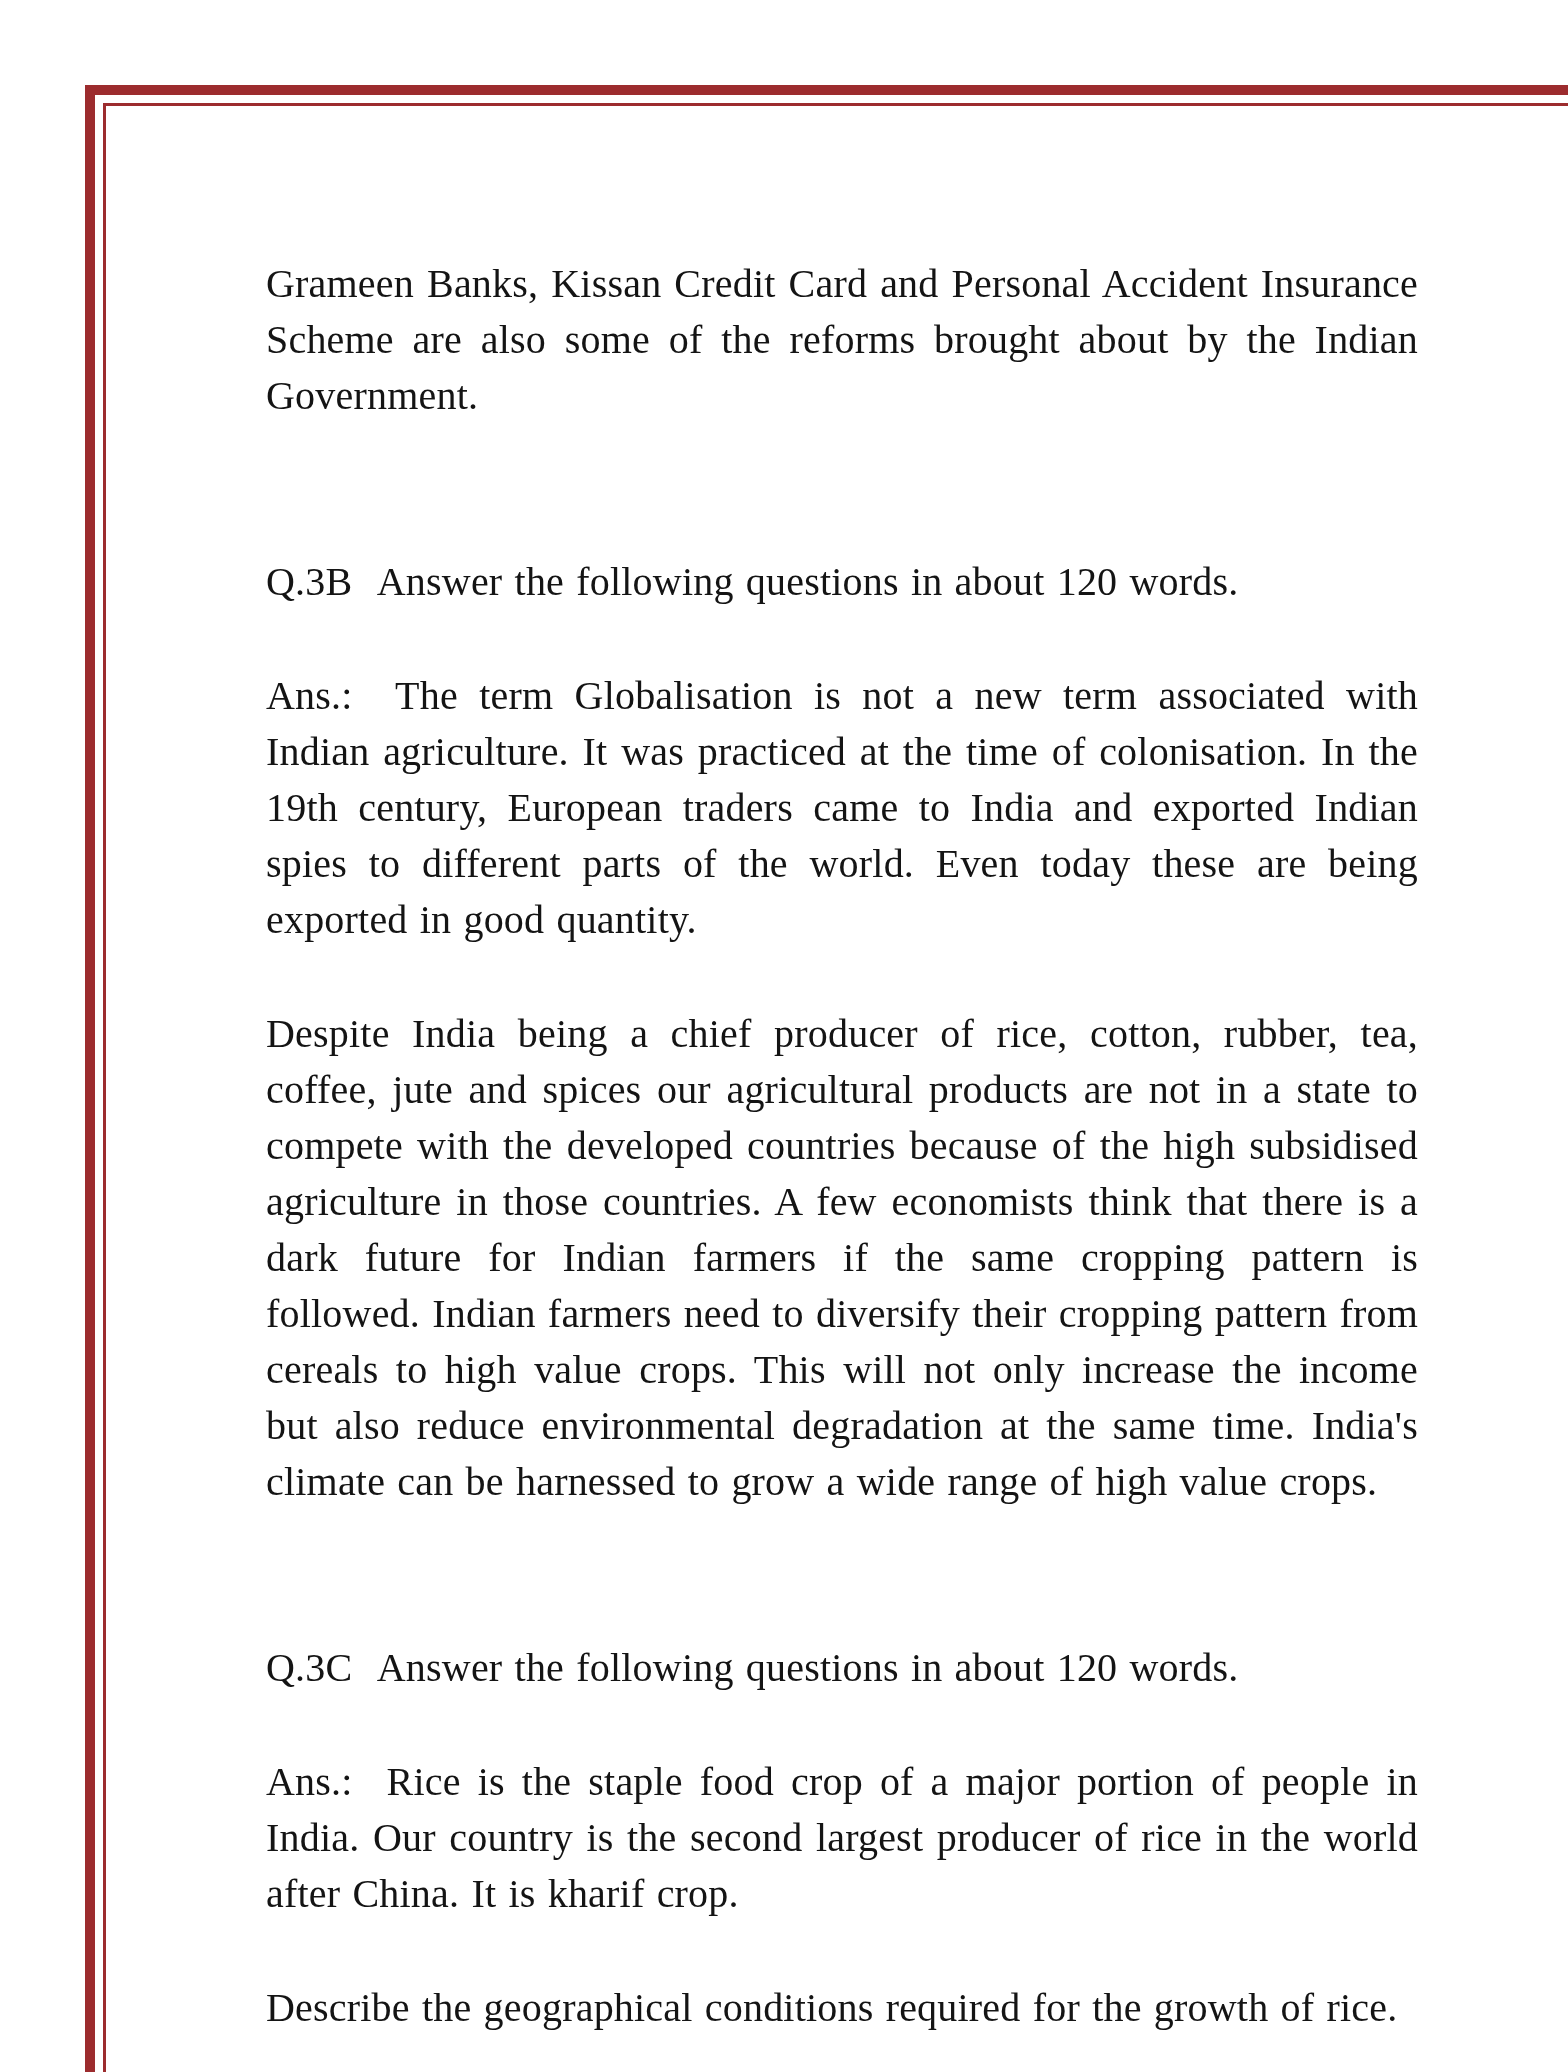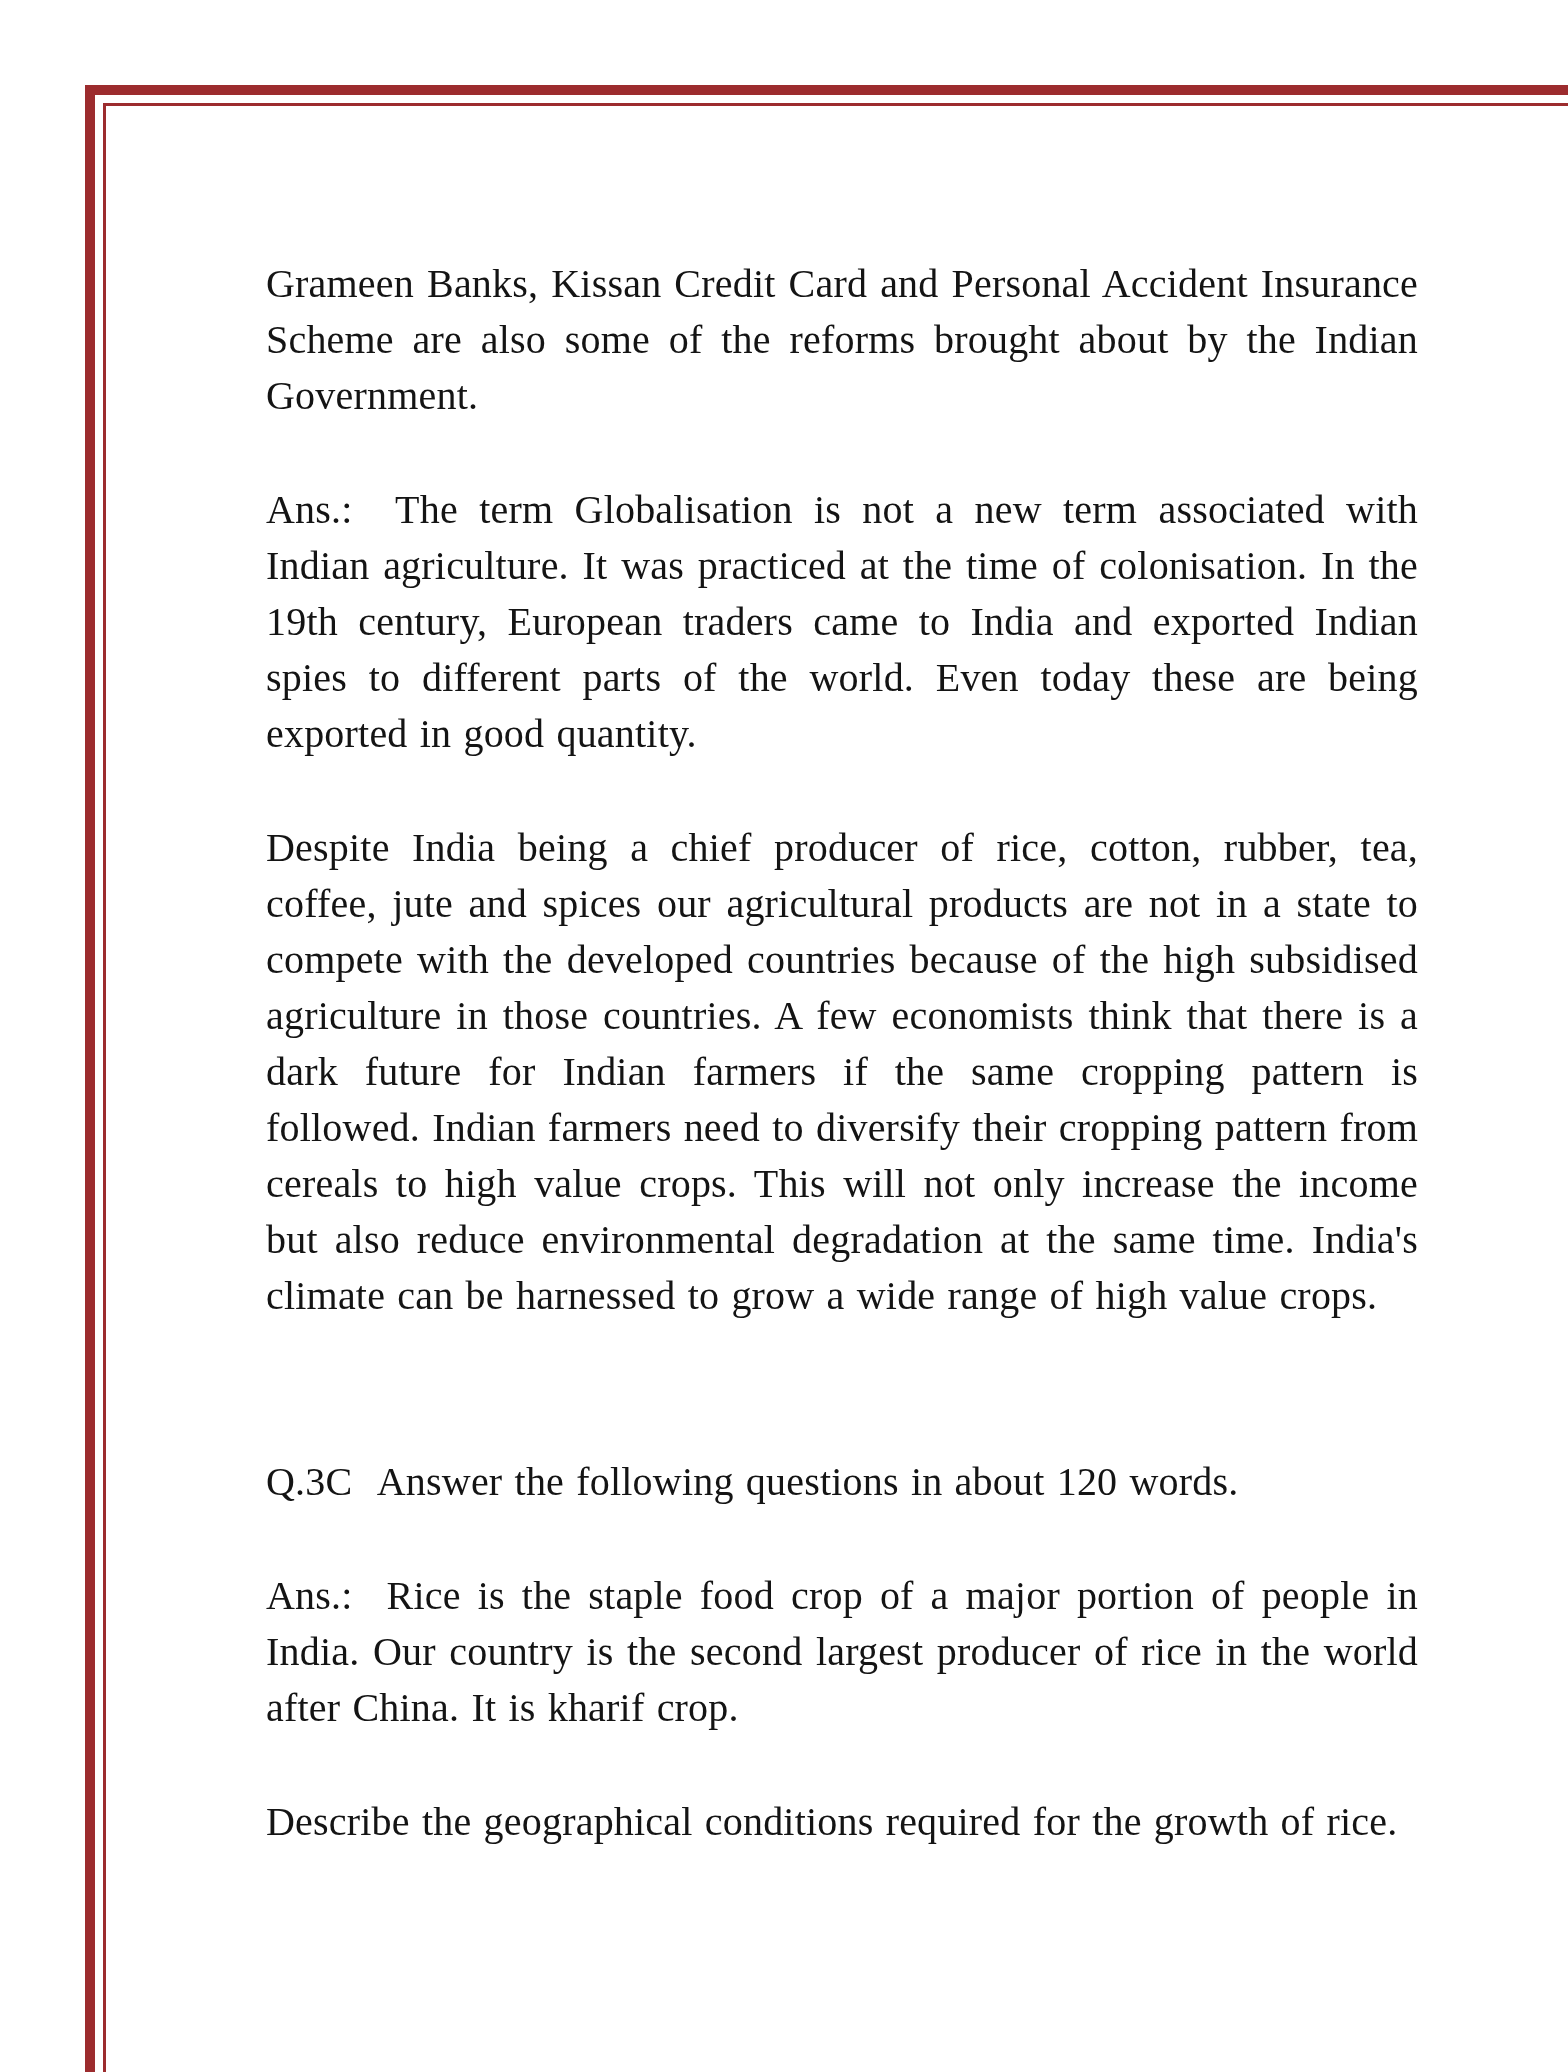--- a/index.html
+++ b/index.html
@@ -58,20 +58,21 @@
 </head>
 <body>
 
 <div class="page">
   <div class="outer-border"></div>
   <div class="inner-border"></div>
 
   <div class="content">
     <p class="para">Grameen Banks, Kissan Credit Card and Personal Accident Insurance Scheme are also some of the reforms brought about by the Indian Government.</p>
 
+    <p class="para section-gap no-justify">Q.3B &nbsp;Answer the following questions in about 120 words.</p>
 
 
     <p class="para">Ans.: &nbsp;The term Globalisation is not a new term associated with Indian agriculture. It was practiced at the time of colonisation. In the 19th century, European traders came to India and exported Indian spies to different parts of the world. Even today these are being exported in good quantity.</p>
 
     <p class="para">Despite India being a chief producer of rice, cotton, rubber, tea, coffee, jute and spices our agricultural products are not in a state to compete with the developed countries because of the high subsidised agriculture in those countries. A few economists think that there is a dark future for Indian farmers if the same cropping pattern is followed. Indian farmers need to diversify their cropping pattern from cereals to high value crops. This will not only increase the income but also reduce environmental degradation at the same time. India's climate can be harnessed to grow a wide range of high value crops.</p>
 
     <p class="para section-gap no-justify">Q.3C &nbsp;Answer the following questions in about 120 words.</p>
 
     <p class="para">Ans.: &nbsp;Rice is the staple food crop of a major portion of people in India. Our country is the second largest producer of rice in the world after China. It is kharif crop.</p>
 

